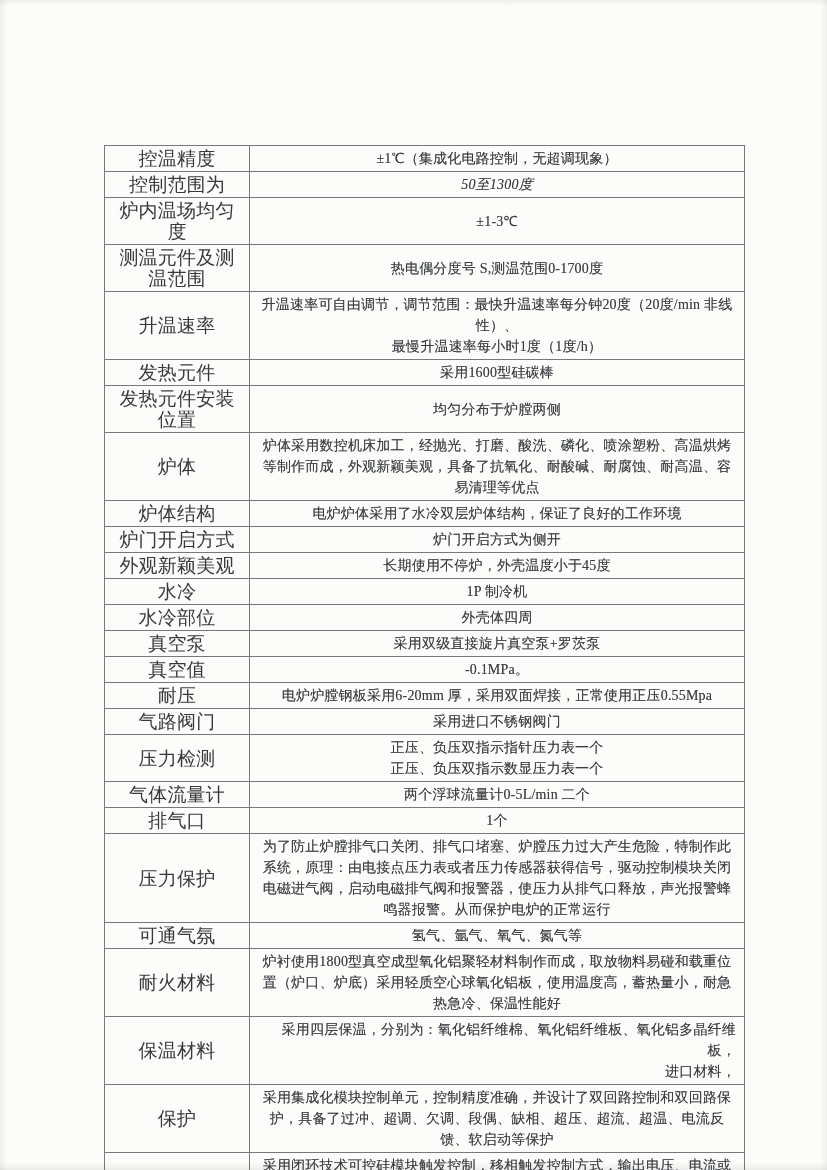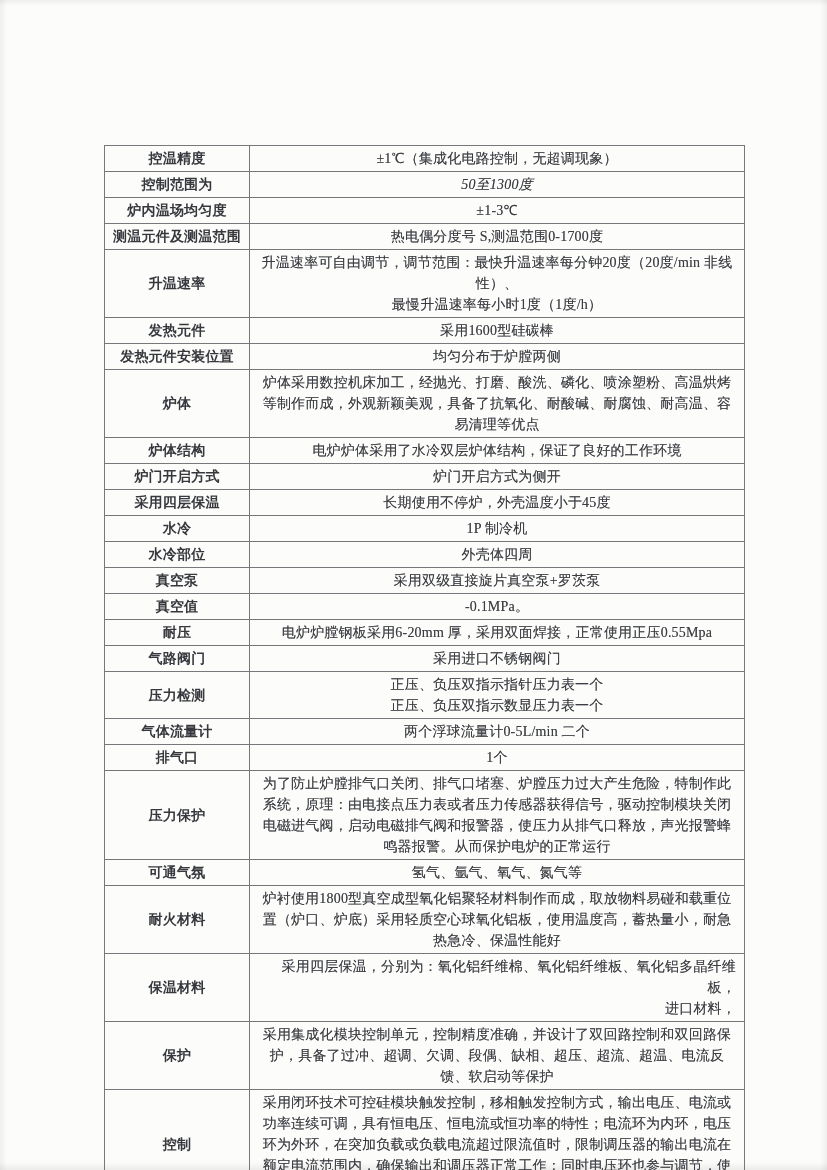--- a/index.html
+++ b/index.html
@@ -35,22 +35,22 @@
     font-size: 14px;
     line-height: 21px;
     padding: 2px 8px;
     text-align: center;
     vertical-align: middle;
     white-space: pre-line;
     letter-spacing: 0.2px;
   }
   td.spec-label {
     width: 128px;
-    font-weight: 700;
-    font-size: 14px;
+    font-weight: 400;
+    font-size: 19px;
     color: #36383d;
   }
   td.spec-value {
     text-shadow: 0 0 0.4px rgba(59,61,66,0.55);
   }
 </style>
 </head>
 <body style="background: rgb(252, 252, 250);">
 
 <div class="scan-page">
@@ -101,21 +101,21 @@
     <td class="spec-label" style="border-color: rgb(119, 120, 123);">炉体结构</td>
     <td class="spec-value" style="border-color: rgb(119, 120, 123);">电炉炉体采用了水冷双层炉体结构，保证了良好的工作环境</td>
   </tr>
 
   <tr>
     <td class="spec-label" style="border-color: rgb(119, 120, 123);">炉门开启方式</td>
     <td class="spec-value" style="border-color: rgb(119, 120, 123);">炉门开启方式为侧开</td>
   </tr>
 
   <tr>
-    <td class="spec-label" style="border-color: rgb(119, 120, 123);">采用四层保温</td>
+    <td class="spec-label" style="border-color: rgb(119, 120, 123);">外观新颖美观</td>
     <td class="spec-value" style="border-color: rgb(119, 120, 123);">长期使用不停炉，外壳温度小于45度</td>
   </tr>
 
   <tr>
     <td class="spec-label" style="border-color: rgb(119, 120, 123);">水冷</td>
     <td class="spec-value" style="border-color: rgb(119, 120, 123);">1P 制冷机</td>
   </tr>
 
   <tr>
     <td class="spec-label" style="border-color: rgb(119, 120, 123);">水冷部位</td>

